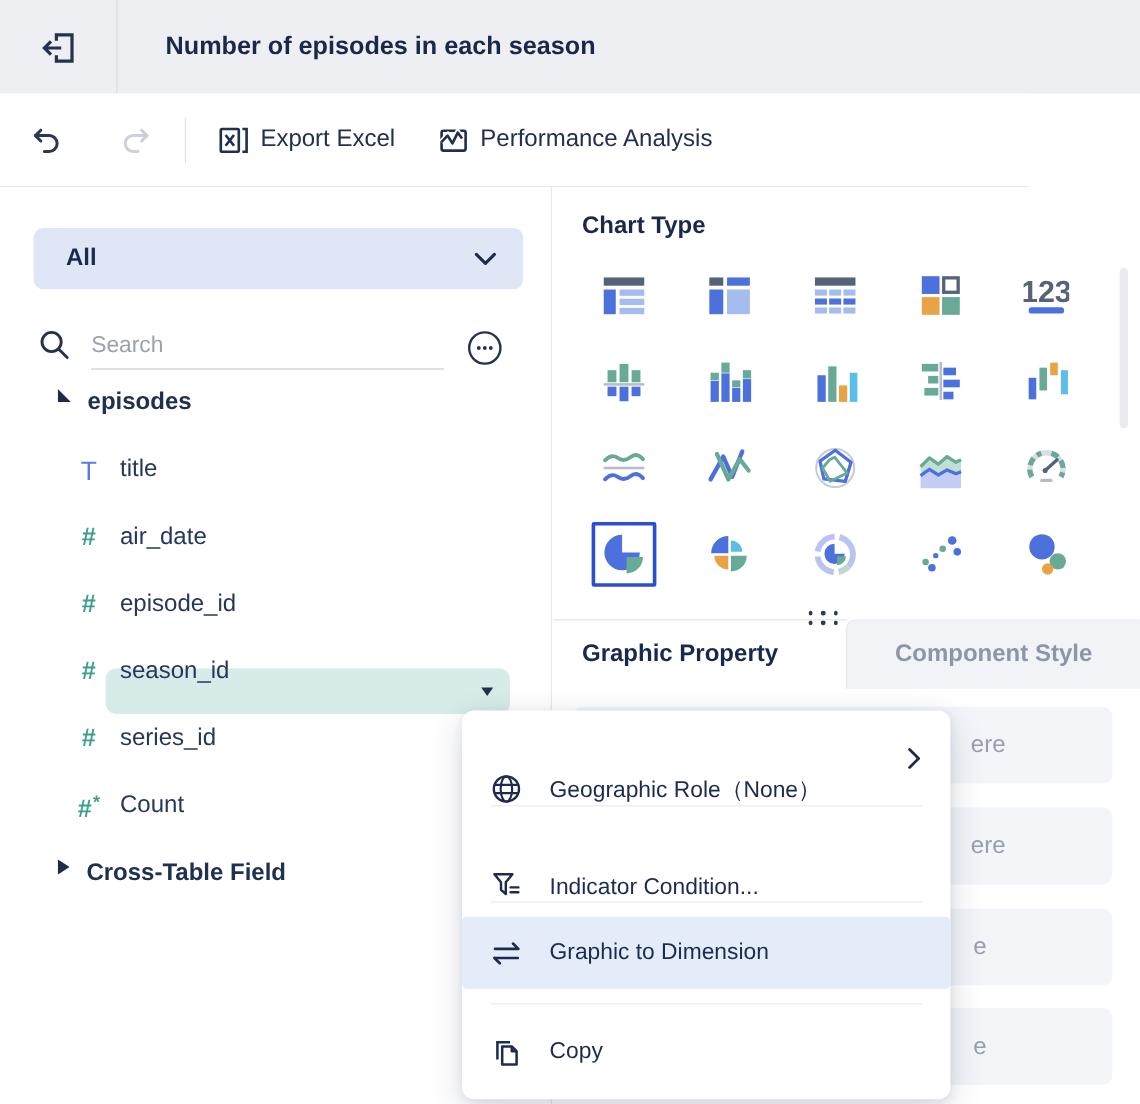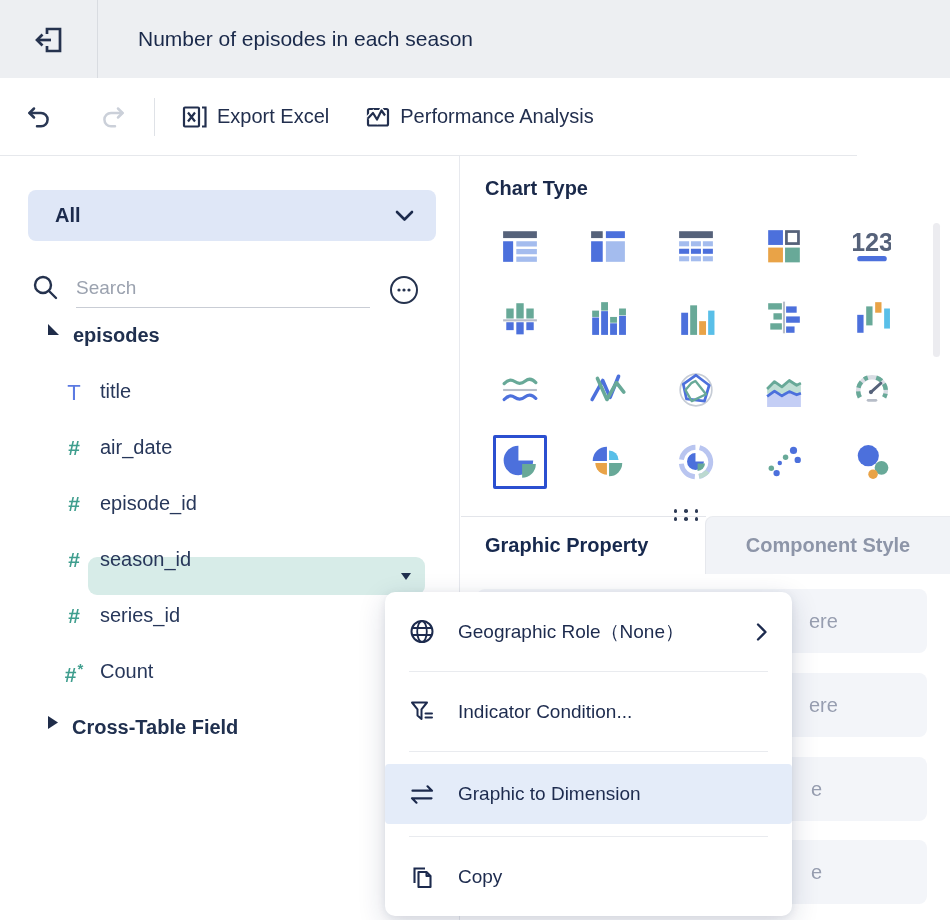--- a/index.html
+++ b/index.html
@@ -5,21 +5,21 @@
   * { margin:0; padding:0; box-sizing:border-box; }
   html,body { width:950px; height:920px; overflow:hidden; background:#fff;
     font-family:"Liberation Sans", sans-serif; }
 
   
   .topbar { position:absolute; left:0; top:0; width:950px; height:78px; background:#edeff2; }
   .topbar .back-btn { position:absolute; left:0; top:0; width:97px; height:78px;
     display:flex; align-items:center; justify-content:center; cursor:pointer; }
   .topbar .v-div { position:absolute; left:97px; top:0; width:1px; height:78px; background:#d9dce1; }
   .topbar .title { position:absolute; left:138px; top:0; height:78px; display:flex; align-items:center;
-    font-size:21px; font-weight:normal; color:#1a294a; }
+    font-size:21px; font-weight:bold; color:#1a294a; }
 
   
   .toolbar { position:absolute; left:0; top:78px; width:857px; height:78px; background:#fff;
     border-bottom:1px solid #e6e8ec; display:flex; align-items:center; }
   .toolbar .icon-btn { display:flex; align-items:center; justify-content:center; cursor:pointer; }
   .toolbar .tdiv { width:1px; height:38px; background:#dfe2e7; margin:0 26px 0 28px; }
   .tool-btn { display:flex; align-items:center; gap:9px; font-size:20px; color:#222f4e;
     margin-right:36px; cursor:pointer; white-space:nowrap; }
 
   
@@ -78,21 +78,21 @@
     border-radius:8px; display:flex; align-items:center; font-size:20px; color:#979eb0; }
 
   
   .ctx-menu { position:absolute; left:385px; top:592px; width:407px; height:324px; background:#fff;
     border-radius:10px; box-shadow:0 8px 28px rgba(25,40,80,.16), 0 2px 8px rgba(25,40,80,.08);
     z-index:10; overflow:hidden; }
   .mi { position:relative; display:flex; align-items:center; padding-left:24px; cursor:pointer; }
   .mi .mi-icon { width:26px; display:flex; justify-content:center; }
   .mi .mi-lbl { font-size:19px; color:#1d2b4e; margin-left:23px; position:relative; z-index:1; }
   .mi .mi-arrow { position:absolute; right:24px; top:50%; transform:translateY(-50%); }
-  .mi-h79 { height:79px; } .mi-h84 { height:84px; } .mi-h80 { height:80px; }
+  .mi-h79 { height:79px;align-items:flex-end; } .mi-h84 { height:84px; } .mi-h80 { height:80px; }
   .mdiv { height:1px; background:#e9ebef; margin:0 24px; }
   .mi-highlight { position:absolute; left:0; right:0; top:12px; height:60px; background:#e4ecf9;
     border-radius:4px; }
   .mi .mi-icon, .mi .mi-lbl { z-index:1; }
 
   svg { display:block; }
 </style>
 </head>
 <body>
 

